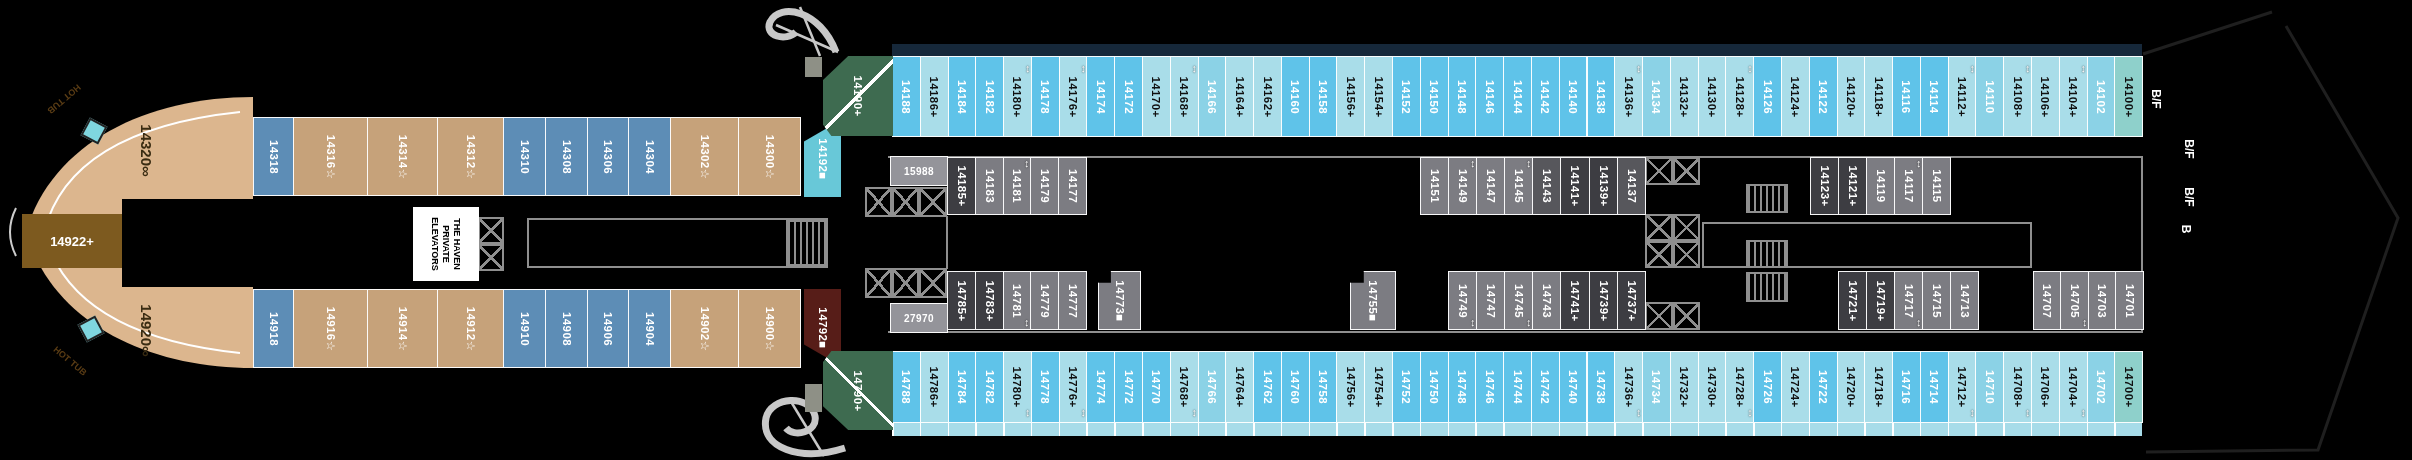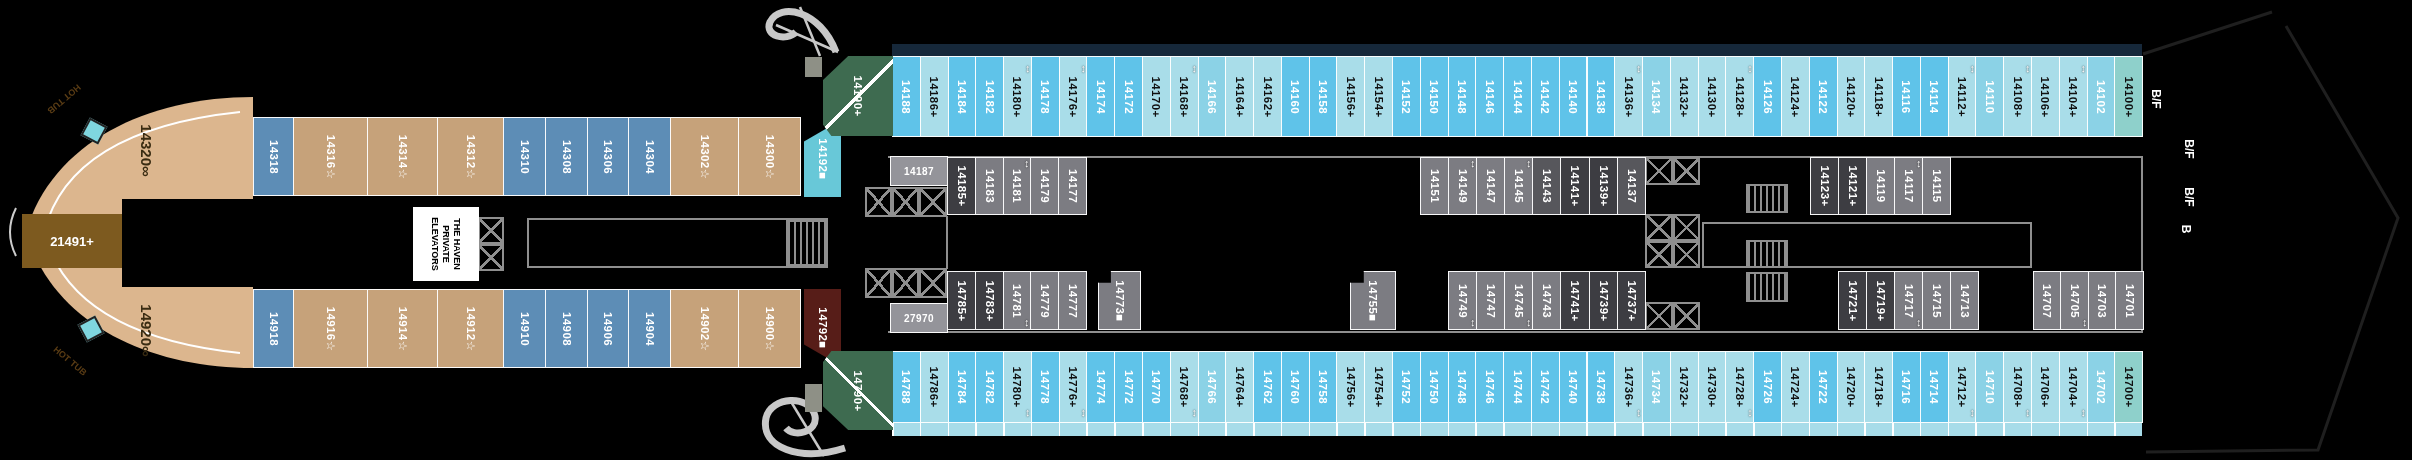--- a/index.html
+++ b/index.html
@@ -104,21 +104,21 @@
   <div class="elev" style="left:1645px;top:302px;width:28px;height:28px;"></div>
   <div class="elev" style="left:1673px;top:302px;width:27px;height:28px;"></div>
 
   <div class="havlab" style="left:413px;top:207px;width:66px;height:74px;">
     <span>THE HAVEN
 PRIVATE
 ELEVATORS</span>
   </div>
 
   <div id="cab14922" style="left:22px;top:214px;width:100px;height:54px;">
-    <span>21491+</span>
+    <span>14922+</span>
   </div>
   <div class="bowlabel rot90" style="left:120px;top:142px;font-size:15px;">14320∞</div>
   <div class="bowlabel rot90" style="left:120px;top:322px;font-size:15px;">14920∞</div>
   <div class="hottub" style="left:84px;top:121px;transform:rotate(28deg);"></div>
   <div class="hottub" style="left:81px;top:319px;transform:rotate(-28deg);"></div>
   <div class="htlabel" style="left:44px;top:94px;transform:rotate(140deg);">HOT TUB</div>
   <div class="htlabel" style="left:50px;top:356px;transform:rotate(40deg);">HOT TUB</div>
 
   <div class="gsq" style="left:805px;top:57px;width:17px;height:20px;"></div>
   <div class="gsq" style="left:805px;top:384px;width:17px;height:28px;"></div>
@@ -452,21 +452,21 @@
     <div class="cabin b2" style="left: 2058.76px; top: 351px; width: 28.78px; height: 72px;">
       <span>14704+</span>
     </div>
     <div class="cabin b3" style="left: 2086.54px; top: 351px; width: 28.78px; height: 72px;">
       <span>14702</span>
     </div>
     <div class="cabin tc" style="left: 2114.32px; top: 351px; width: 28.78px; height: 72px;">
       <span>14700+</span>
     </div>
     <div class="cabin g1 horiz" style="left: 890px; top: 156px; width: 58px; height: 30px;">
-      <span>14187</span>
+      <span>15988</span>
     </div>
     <div class="cabin g3" style="left: 947px; top: 157px; width: 29px; height: 58px;">
       <span>14185+</span>
     </div>
     <div class="cabin g2" style="left: 975px; top: 157px; width: 29px; height: 58px;">
       <span>14183</span>
     </div>
     <div class="cabin g2" style="left: 1003px; top: 157px; width: 28px; height: 58px;">
       <span>14181</span>
     </div>

